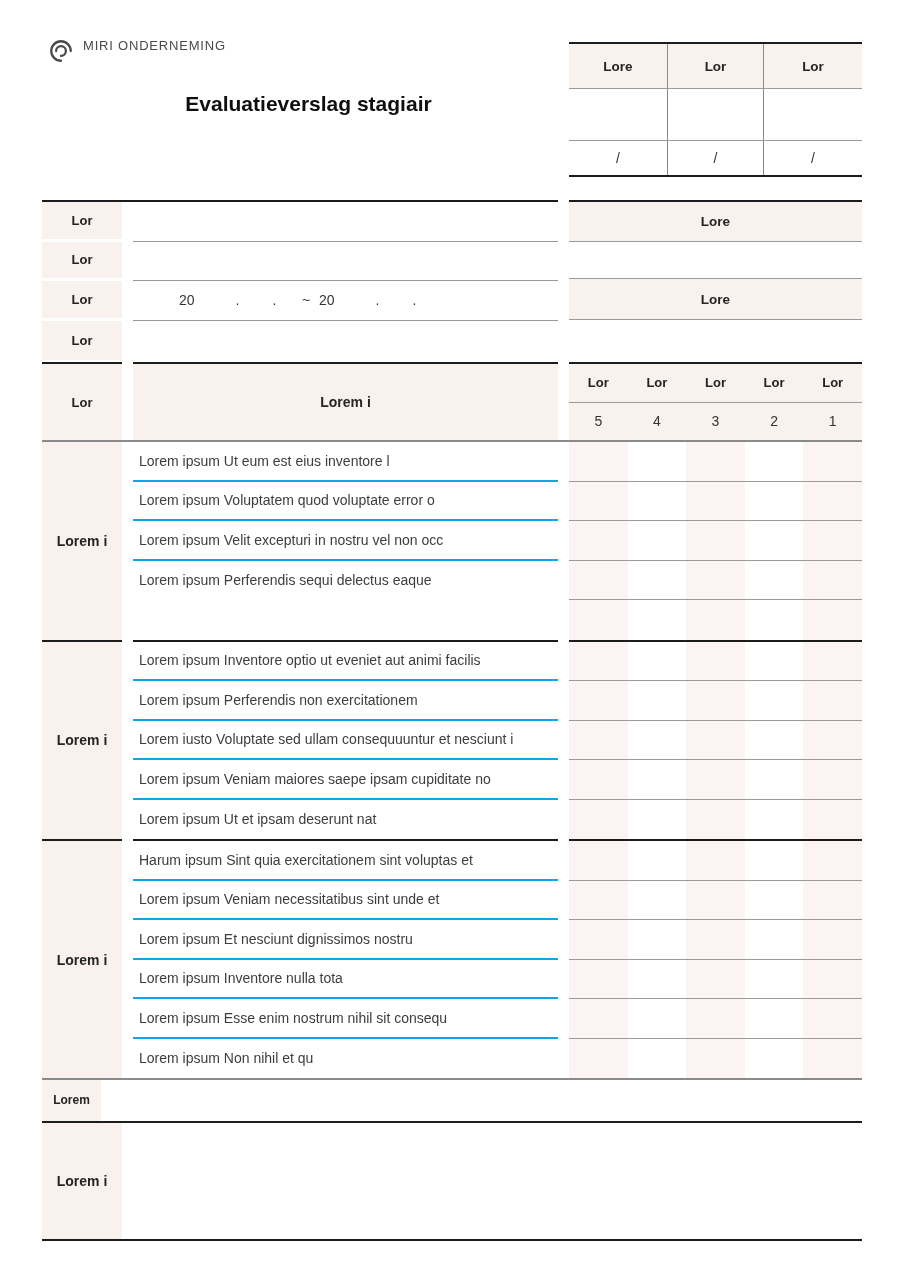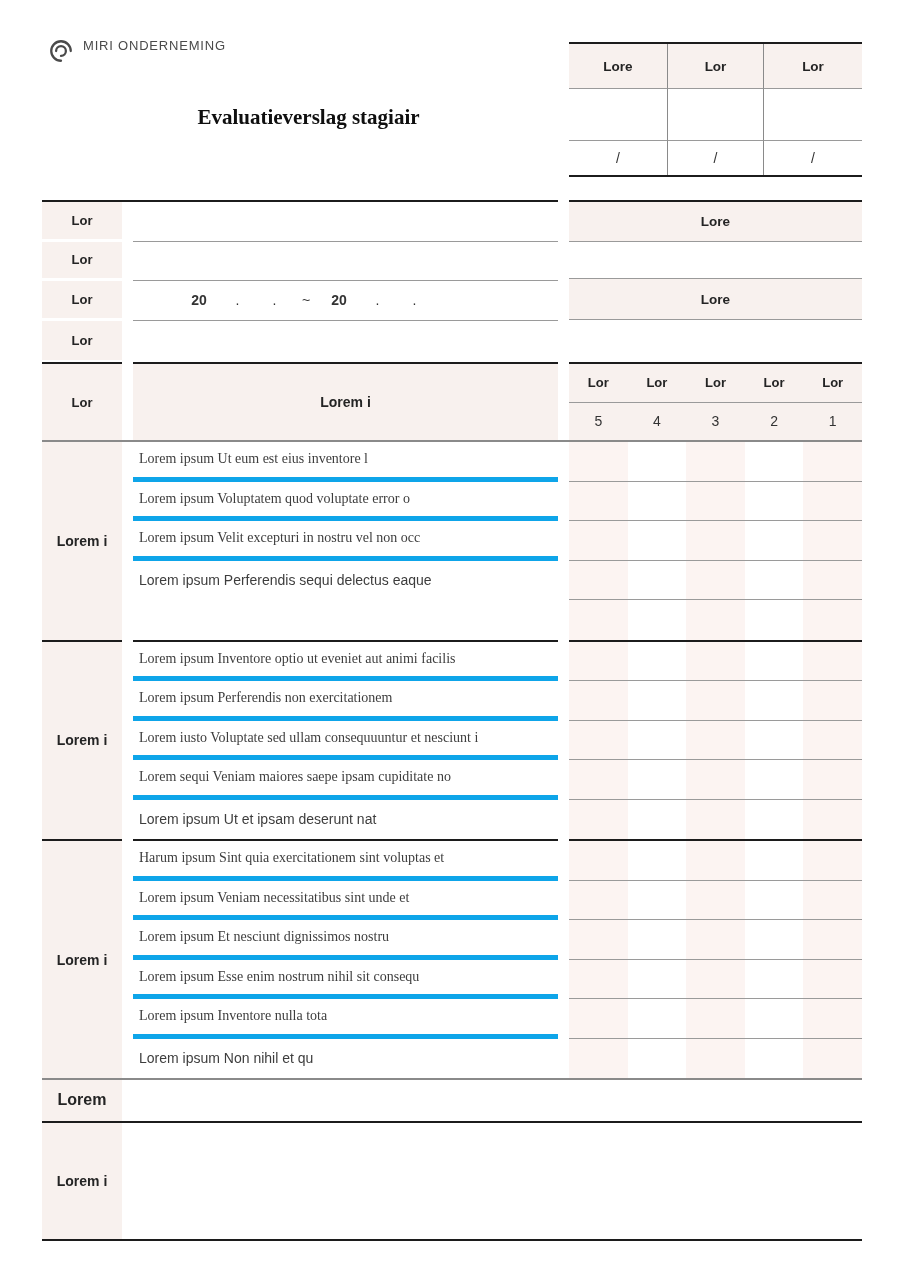--- a/index.html
+++ b/index.html
@@ -6,22 +6,22 @@
   html,body { background:#ffffff; }
   body { font-family:"Liberation Sans", sans-serif; color:#2b2b2b; }
   .page { position:relative; width:905px; height:1280px; background:#ffffff; overflow:hidden; }
 
   
   .logo { position:absolute; top:38px; left:48px; display:flex; gap:9px; }
   .logo svg { display:block; }
   .logo-text { font-size:13px; letter-spacing:.8px; color:#4a4a4a; font-weight:400; }
 
   
-  .title { position:absolute; top:105px; left:42px; width:533px; text-align:center;
-           font-size:21px; font-weight:700; color:#0f0f0f;font-family:Liberation Serif, serif; }
+  .title { position:absolute; top:92px; left:42px; width:533px; text-align:center;
+           font-size:21px; font-weight:700; color:#0f0f0f; }
 
   
   .mini { position:absolute; top:42px; left:569px; width:293px;
           border-top:2.5px solid #1c1c1c; border-bottom:2.5px solid #1c1c1c; }
   .mini-row { display:grid; grid-template-columns:98px 97px 98px; }
   .mini-cell { display:flex; align-items:center; justify-content:center; font-size:13.5px; }
   .mini-cell.vline { border-left:1px solid #8a8a8a; border-right:1px solid #8a8a8a; }
   .mini-head .mini-cell { height:45px; background:#f8f1ee; font-weight:700; color:#242424; border-bottom:1px solid #9a9a9a; }
   .mini-blank .mini-cell { height:52px; background:#fff; border-bottom:1px solid #9a9a9a; }
   .mini-slash .mini-cell { height:34px; background:#fff; color:#333; font-size:14px; }
@@ -30,21 +30,21 @@
   .info { position:absolute; top:200px; left:42px; width:820px; display:flex; gap:11px; }
   .info-left { width:516px; border-top:2.5px solid #1c1c1c; }
   .info-lrow { display:flex; height:39.5px; }
   .info-lbl { width:80px; background:#f8f1ee; display:flex; align-items:center; justify-content:center;
               font-weight:700; font-size:13px; color:#242424; }
   .info-lrow.gapped .info-lbl { border-bottom:3px solid #ffffff; }
   .info-gut { width:11px; }
   .info-val { flex:1; display:flex; align-items:center; font-size:14px; color:#333; }
   .info-lrow.lined .info-val { border-bottom:1px solid #9a9a9a; }
   .period { display:flex; align-items:center; padding-left:46px; width:100%; }
-  .p-num { width:40px; text-align:center;font-weight:bold; }
+  .p-num { width:40px; text-align:left; }
   .p-dot { width:37px; text-align:center; }
   .p-tilde { width:26px; text-align:center; }
 
   .info-right { width:293px; border-top:2.5px solid #1c1c1c; }
   .info-rhead { height:40px; background:#f8f1ee; display:flex; align-items:center; justify-content:center;
                 font-weight:700; font-size:13.5px; color:#242424; }
   .info-rhead.b1 { border-bottom:1px solid #9a9a9a; }
   .info-rhead.b2 { border-top:1px solid #9a9a9a; border-bottom:1px solid #9a9a9a; height:42px; }
   .info-rblank1 { height:36px; background:#fff; }
   .info-rblank2 { height:40px; background:#fff; }
@@ -62,29 +62,29 @@
   .h-r-top span { display:flex; align-items:center; justify-content:center; font-weight:700; font-size:13px; color:#242424; }
   .h-r-line { height:1px; background:#9a9a9a; }
   .h-r-nums span { display:flex; align-items:center; justify-content:center; font-size:14px; color:#333; }
 
   .group { display:flex; }
   .group.bt .g-label, .group.bt .g-items, .group.bt .g-ratings { border-top:2.5px solid #1c1c1c; }
   .g-label { width:80px; background:#f8f1ee; display:flex; align-items:center; justify-content:center;
              font-weight:700; font-size:14px; color:#242424; }
   .g-items { width:425px; }
   .item { height:39.5px; display:flex; align-items:center; padding-left:6px; font-size:14px; color:#3d3d3d; }
-  .item.sep { border-bottom:5px solid #0ea5e9;font-family:Liberation Serif, serif; }
+  .item.sep { border-bottom:2px solid #0ea5e9; }
   .g-ratings { width:293px; }
   .rrow { height:39.5px;
           background:linear-gradient(to right,#fcf4f2 0 20%,#ffffff 20% 40%,#fcf4f2 40% 60%,#ffffff 60% 80%,#fcf4f2 80% 100%); }
   .rrow.sep { border-bottom:1px solid #9a9a9a; }
 
   .summary { display:flex; height:44.5px; border-top:2px solid #8a8a8a; border-bottom:2.5px solid #1c1c1c; }
-  .s-label { width:80px; background:#f8f1ee; display:flex; align-items:center; justify-content:center;
-             font-weight:700; font-size:16px; color:#242424; }
+  .s-label { width:59px; background:#f8f1ee; display:flex; align-items:center; justify-content:center;
+             font-weight:700; font-size:12px; color:#242424; }
   .s-rest { flex:1; background:#fff; }
 
   .comment { display:flex; height:118.5px; border-bottom:2.5px solid #1c1c1c; }
   .c-label { width:80px; background:#f8f1ee; display:flex; align-items:center; justify-content:center;
              font-weight:700; font-size:14px; color:#242424; }
   .c-rest { flex:1; background:#fff; }
 </style>
 </head>
 <body>
 
@@ -206,42 +206,42 @@
       </div>
     </div>
 
     <div class="group bt">
       <div class="g-label">Lorem i</div>
       <div class="gut"></div>
       <div class="g-items">
         <div class="item sep">Lorem ipsum Inventore optio ut eveniet aut animi facilis</div>
         <div class="item sep">Lorem ipsum Perferendis non exercitationem</div>
         <div class="item sep">Lorem iusto Voluptate sed ullam consequuuntur et nesciunt i</div>
-        <div class="item sep">Lorem sequi Veniam maiores saepe ipsam cupiditate no</div>
+        <div class="item sep">Lorem ipsum Veniam maiores saepe ipsam cupiditate no</div>
         <div class="item">Lorem ipsum Ut et ipsam deserunt nat</div>
       </div>
       <div class="gut"></div>
       <div class="g-ratings">
         <div class="rrow sep"></div>
         <div class="rrow sep"></div>
         <div class="rrow sep"></div>
         <div class="rrow sep"></div>
         <div class="rrow"></div>
       </div>
     </div>
 
     <div class="group bt">
       <div class="g-label">Lorem i</div>
       <div class="gut"></div>
       <div class="g-items">
         <div class="item sep">Harum ipsum Sint quia exercitationem sint voluptas et</div>
         <div class="item sep">Lorem ipsum Veniam necessitatibus sint unde et</div>
         <div class="item sep">Lorem ipsum Et nesciunt dignissimos nostru</div>
+        <div class="item sep">Lorem ipsum Inventore nulla tota</div>
         <div class="item sep">Lorem ipsum Esse enim nostrum nihil sit consequ</div>
-        <div class="item sep">Lorem ipsum Inventore nulla tota</div>
         <div class="item">Lorem ipsum Non nihil et qu</div>
       </div>
       <div class="gut"></div>
       <div class="g-ratings">
         <div class="rrow sep"></div>
         <div class="rrow sep"></div>
         <div class="rrow sep"></div>
         <div class="rrow sep"></div>
         <div class="rrow sep"></div>
         <div class="rrow"></div>

